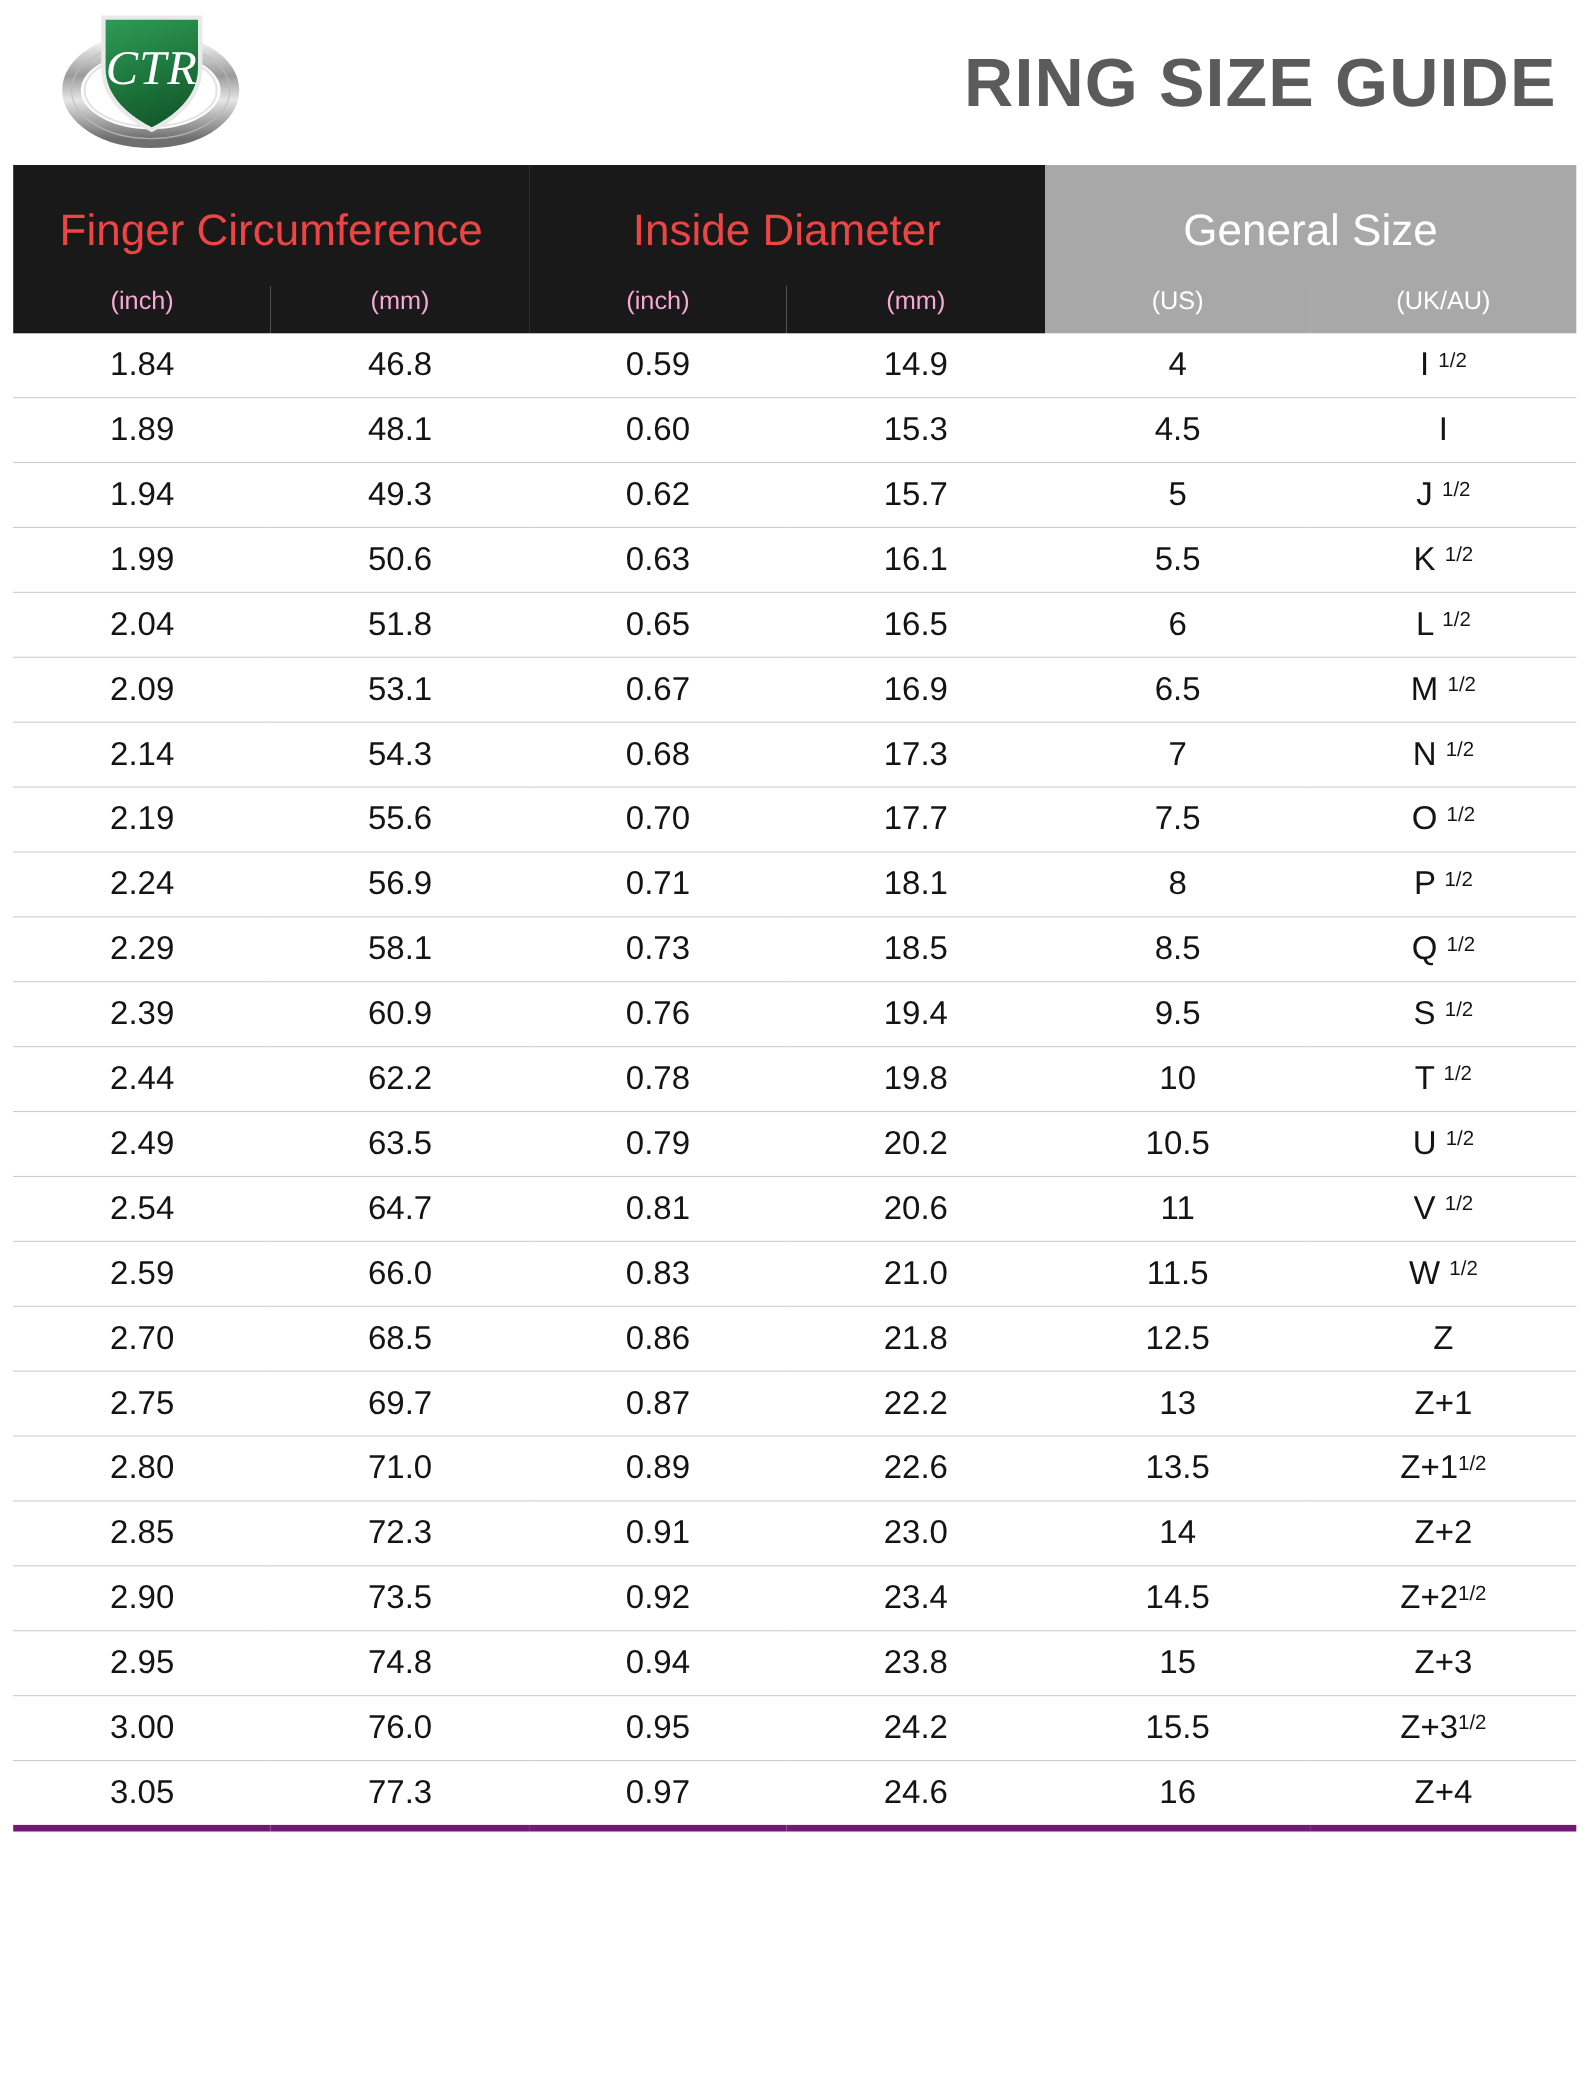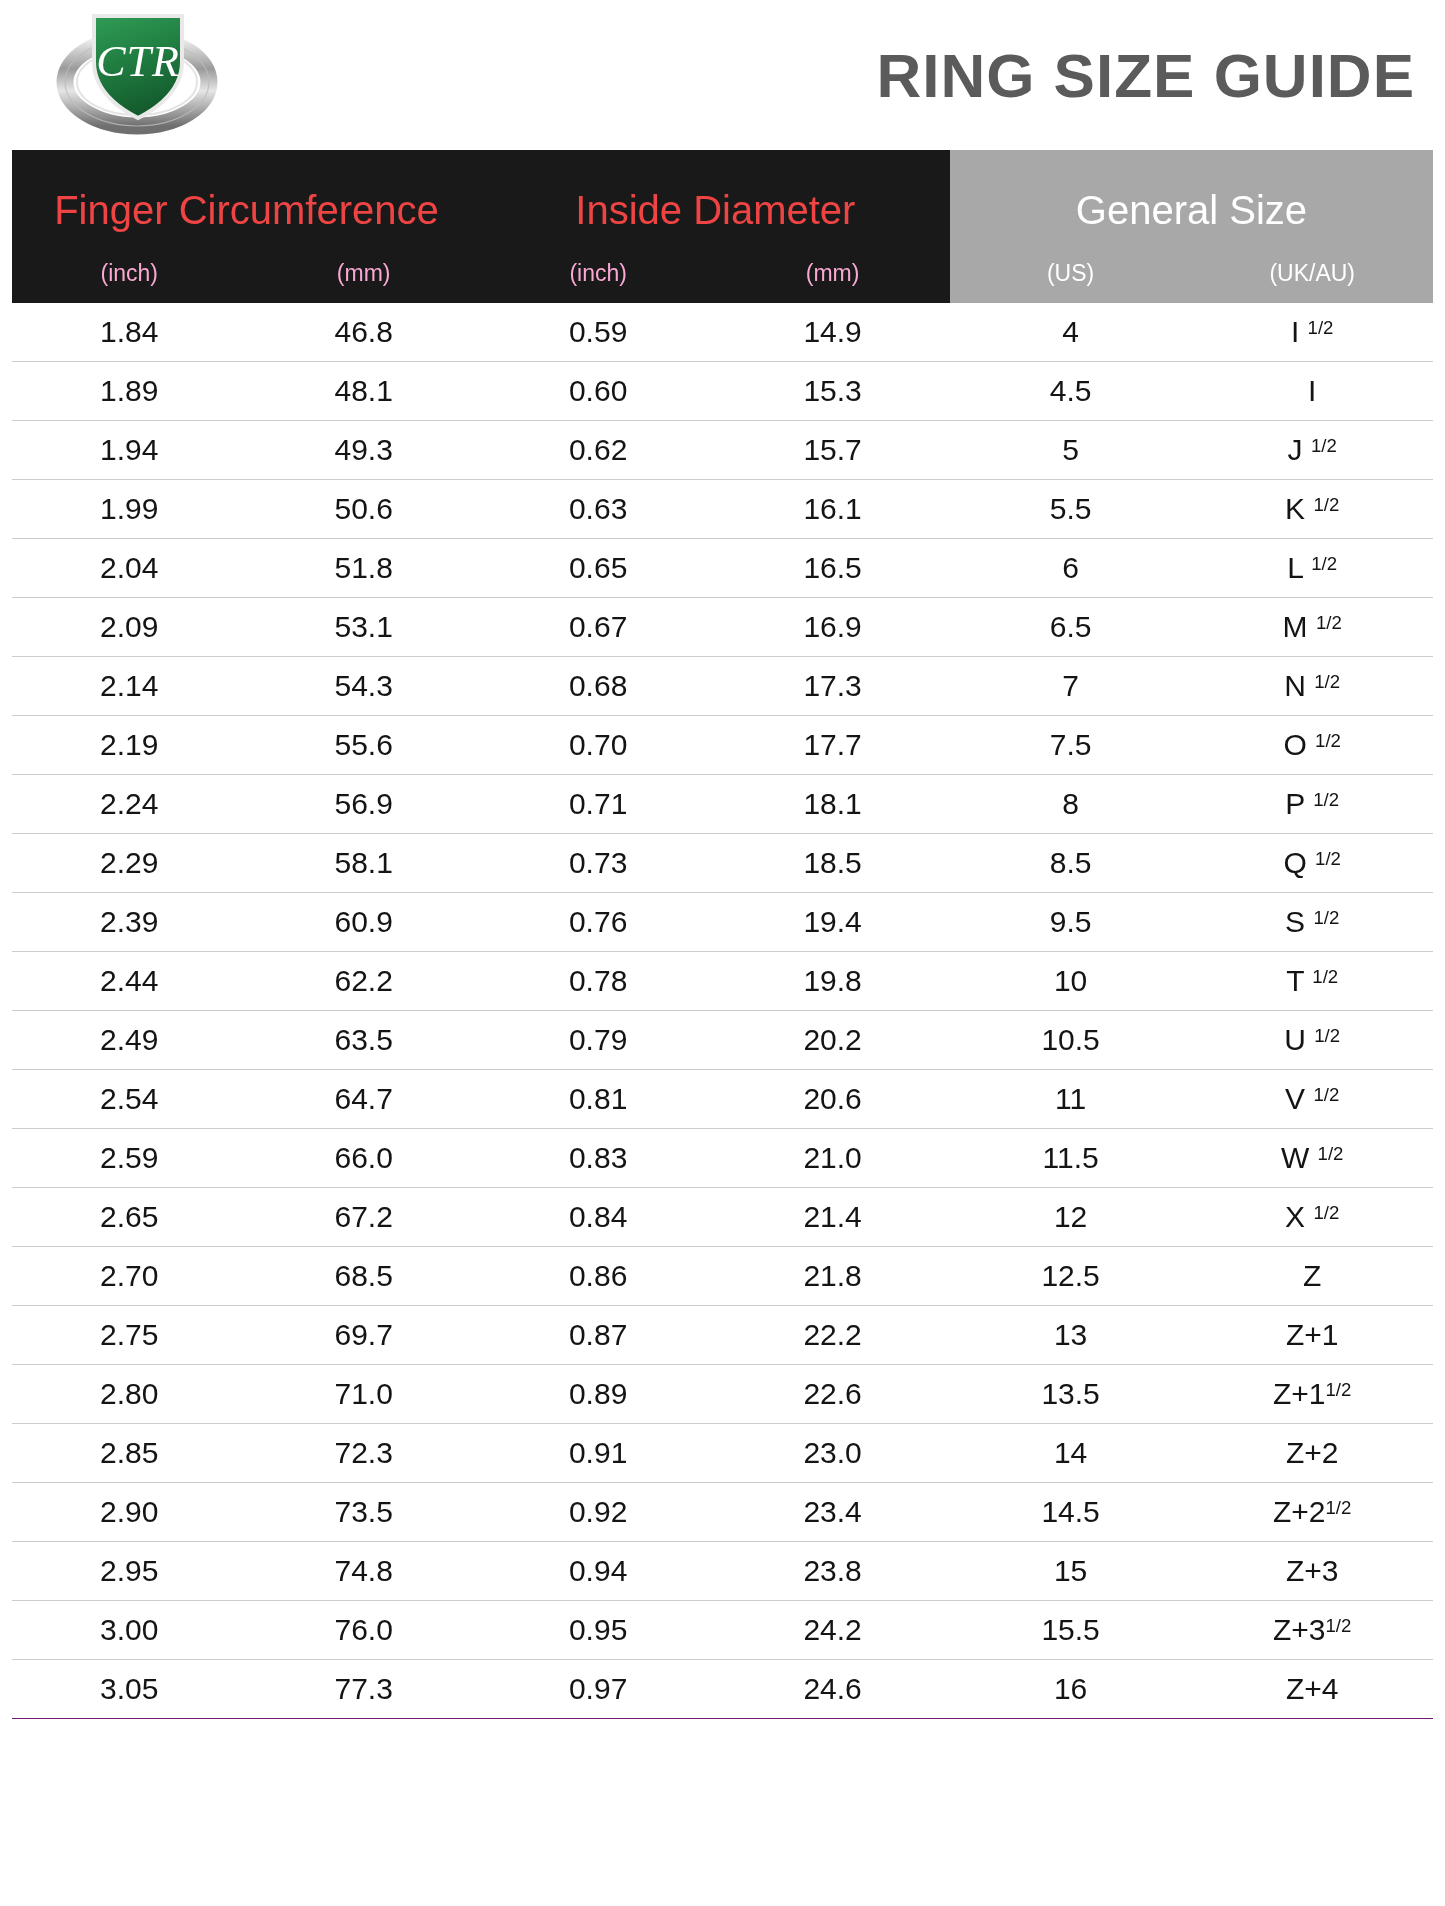--- a/index.html
+++ b/index.html
@@ -98,21 +98,21 @@
 
   tbody td {
     text-align: center;
     font-size: 30px;
     color: #141414;
     height: 58px;
     border-bottom: 1px solid #cdcdcd;
     padding: 0;
     font-weight: 400;
   }
-  tbody tr:last-child td { border-bottom: 1px solid #701a75; }
+  tbody tr:last-child td { border-bottom: 6px solid #701a75; }
   sup.frac {
     font-size: 0.62em;
     vertical-align: 0.42em;
     letter-spacing: 0;
   }
   .cell-inner { display: block; text-align: center; }
 </style>
 </head>
 <body>
 
@@ -314,30 +314,20 @@
           <td>2.59</td>
           <td>66.0</td>
           <td>0.83</td>
           <td>21.0</td>
           <td>11.5</td>
           <td>
             <span class="cell-inner">W <sup class="frac">1/2</sup></span>
           </td>
         </tr>
         <tr>
-          <td>2.65</td>
-          <td>67.2</td>
-          <td>0.84</td>
-          <td>21.4</td>
-          <td>12</td>
-          <td>
-            <span class="cell-inner">X <sup class="frac">1/2</sup></span>
-          </td>
-        </tr>
-        <tr>
           <td>2.70</td>
           <td>68.5</td>
           <td>0.86</td>
           <td>21.8</td>
           <td>12.5</td>
           <td>Z</td>
         </tr>
         <tr>
           <td>2.75</td>
           <td>69.7</td>

